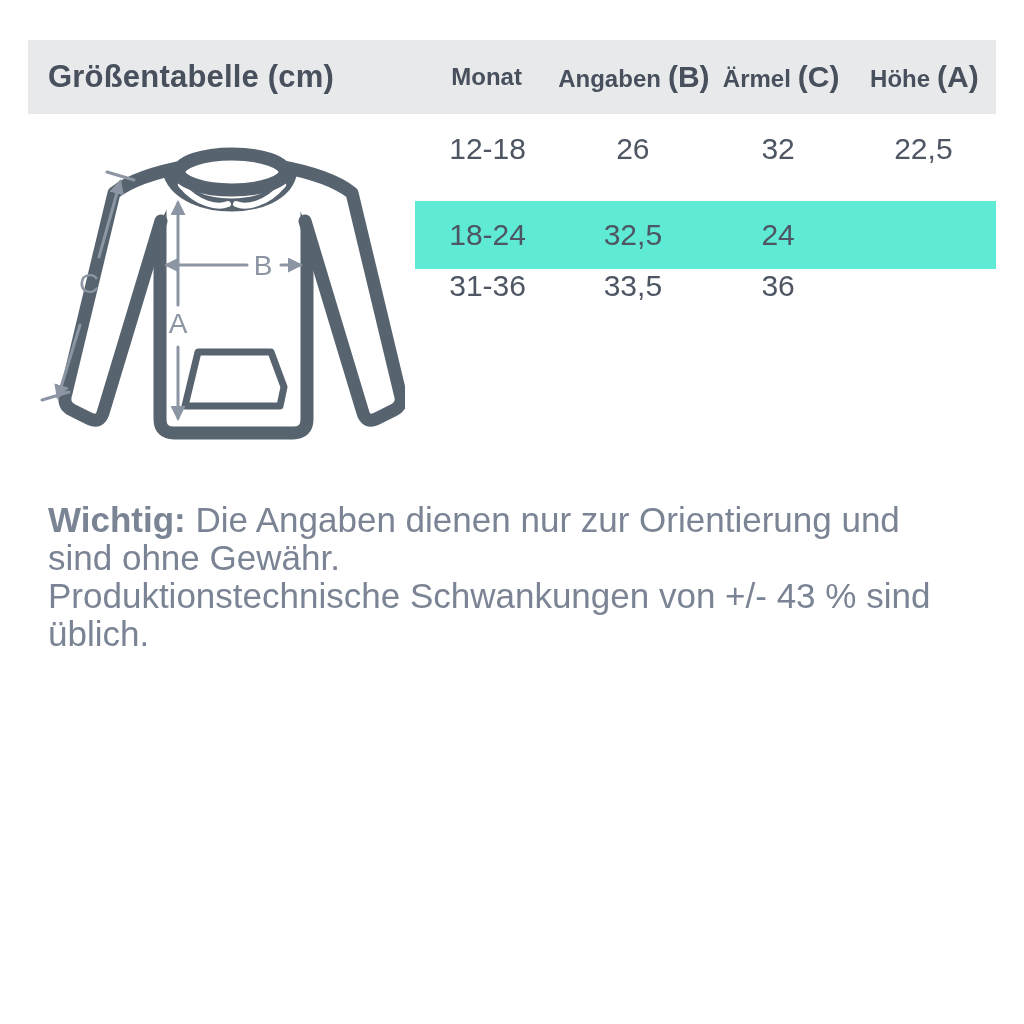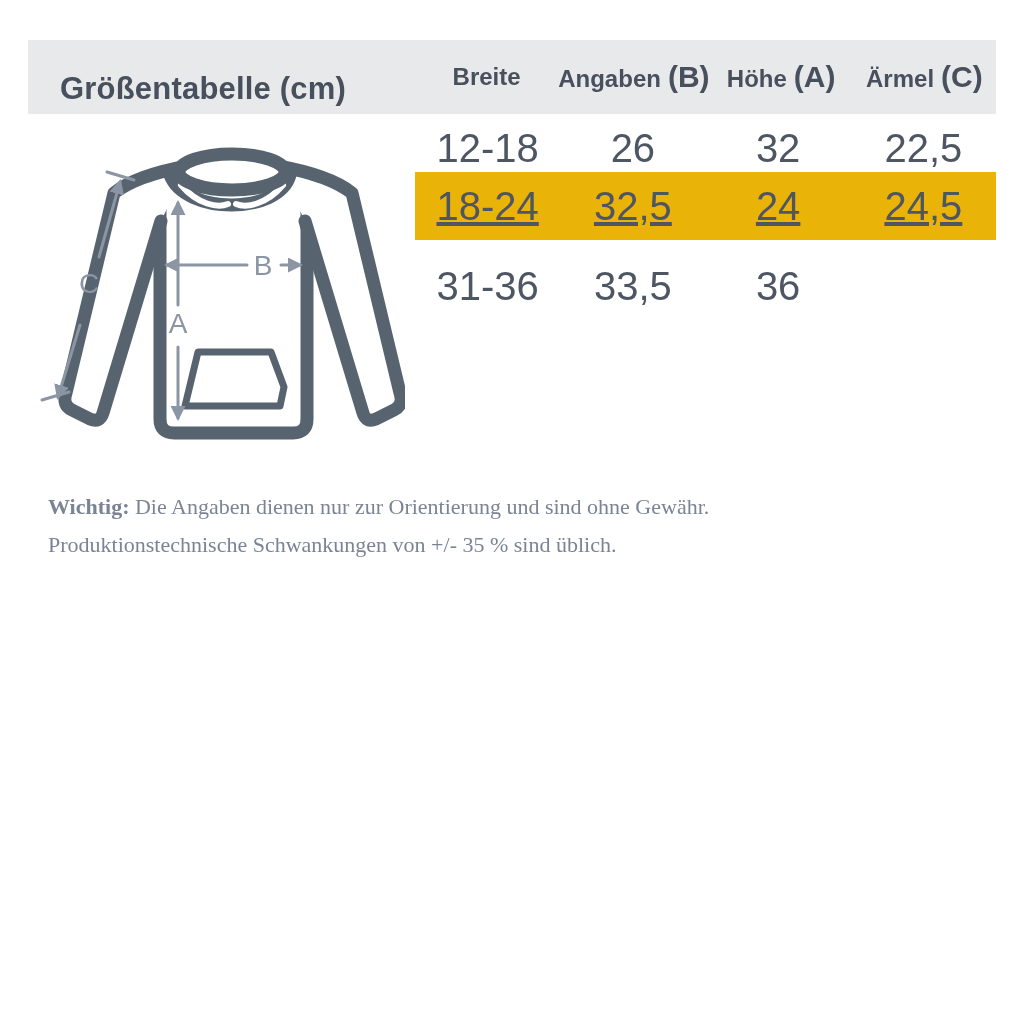--- a/index.html
+++ b/index.html
@@ -1,67 +1,66 @@
 <!DOCTYPE html>
 <html><head>
 <meta charset="utf-8">
 <style>
   html,body{margin:0;padding:0;background:#ffffff;}
   body{width:1024px;height:1024px;font-family:"Liberation Sans",sans-serif;}
   .canvas{position:relative;width:1024px;height:1024px;background:#ffffff;overflow:hidden;}
 
   .header-band{position:absolute;left:28px;top:40px;width:968px;height:74px;background:#e8e9eb;}
-  .title{position:absolute;left:20px;top:0;height:85px;line-height:74px;margin:12px;
+  .title{position:absolute;left:20px;top:0;height:85px;line-height:74px;margin:0;
          font-size:31px;font-weight:bold;color:#47505c;letter-spacing:0.2px;}
 
   .grid4{position:absolute;left:387px;top:0;width:581px;height:100%;
          display:grid;grid-template-columns:repeat(4,1fr);align-items:center;text-align:center;}
   .col-header{font-size:24px;font-weight:bold;color:#47505c;white-space:nowrap;}
   .col-header .letter{font-size:30px;margin-left:7px;}
   .col-header .letter:empty{display:none;margin:0;}
 
   .row{position:absolute;left:415px;width:581px;
        display:grid;grid-template-columns:repeat(4,1fr);align-items:center;text-align:center;
-       font-size:40px;color:#4d5662;}
+       font-size:30px;color:#4d5662;}
   .row-1{top:114px;height:69px;}
-  .row-2{top:172px;height:68px;background:#eab308;text-decoration:underline;}
+  .row-2{top:201px;height:68px;background:#5eead4;}
   .row-3{top:251px;height:70px;}
 
   .diagram{position:absolute;left:35px;top:135px;width:370px;height:320px;}
 
   .footer{position:absolute;left:48px;top:466px;width:920px;
-          font-size:22px;line-height:38px;color:#7b8494;font-family:Liberation Serif, serif;}
+          font-size:35px;line-height:38px;color:#7b8494;}
   .footer .bold{font-weight:bold;}
 </style>
 </head>
 <body>
 
 <div class="canvas">
 
   <div class="header-band">
     <h1 class="title">Größentabelle (cm)</h1>
     <div class="grid4">
-      <div class="col-header"><span>Breite</span></div>
+      <div class="col-header"><span>Monat</span></div>
       <div class="col-header"><span>Angaben</span><span class="letter">(B)</span></div>
+      <div class="col-header"><span>Ärmel</span><span class="letter">(C)</span></div>
       <div class="col-header"><span>Höhe</span><span class="letter">(A)</span></div>
-      <div class="col-header"><span>Ärmel</span><span class="letter">(C)</span></div>
     </div>
   </div>
 
   <div class="row row-1">
     <span>12-18</span>
     <span>26</span>
     <span>32</span>
     <span>22,5</span>
   </div>
   <div class="row row-2">
     <span>18-24</span>
     <span>32,5</span>
     <span>24</span>
-    <span>24,5</span>
   </div>
   <div class="row row-3">
     <span>31-36</span>
     <span>33,5</span>
     <span>36</span>
   </div>
 
   <svg class="diagram" viewBox="0 0 370 320">
     <defs>
       <marker id="arw" viewBox="0 0 10 10" refX="8" refY="5" markerWidth="5" markerHeight="5" orient="auto-start-reverse">
@@ -104,16 +103,16 @@
     <g fill="#8b95a3" font-family="Liberation Sans, sans-serif" font-size="28" text-anchor="middle">
       <text x="143" y="198">A</text>
       <text x="228" y="140">B</text>
       <text x="54" y="158">C</text>
     </g>
   </svg>
 
   <p class="footer">
     <span class="bold">Wichtig:</span>
     <span>Die Angaben dienen nur zur Orientierung und sind ohne Gewähr.</span><br>
-    <span>Produktionstechnische Schwankungen von +/- 35 % sind üblich.</span>
+    <span>Produktionstechnische Schwankungen von +/- 43 % sind üblich.</span>
   </p>
 
 </div>
 
 </body></html>

